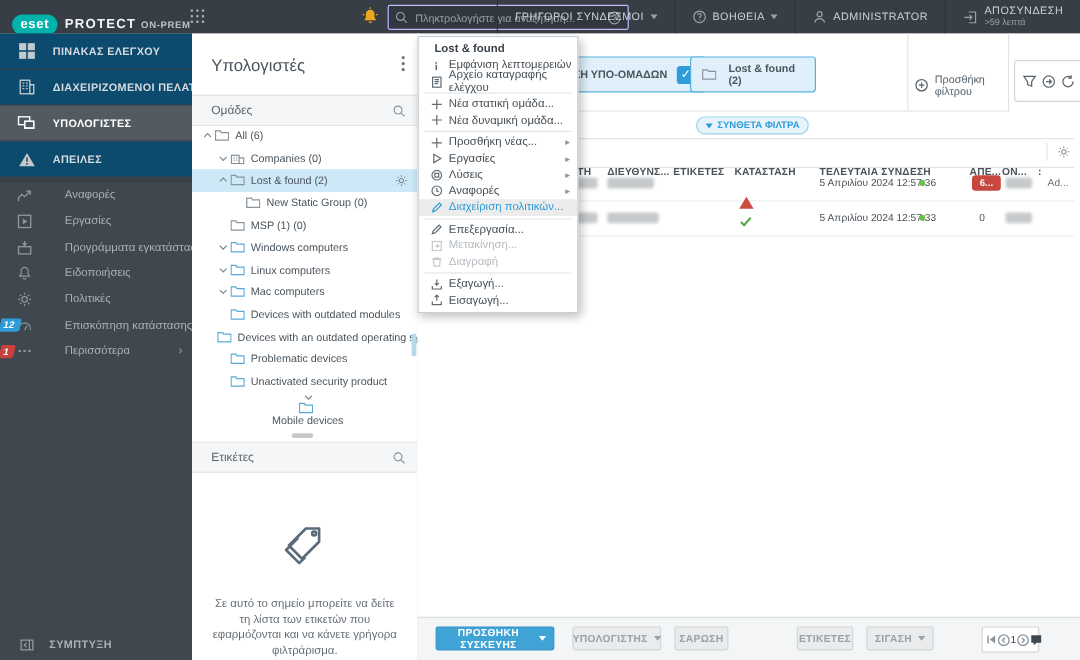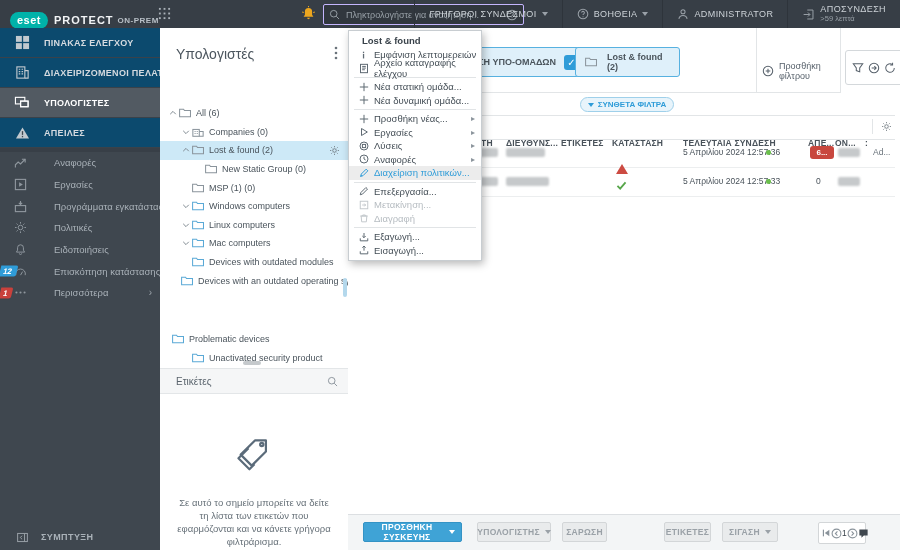--- a/index.html
+++ b/index.html
@@ -296,34 +296,34 @@
             <svg width="13" height="13" viewBox="0 0 14 14" fill="none" stroke="currentColor" stroke-width="1.2">
               <rect x="1.5" y="6" width="11" height="6.5"></rect>
               <path d="M7 1v3.6M5.2 3 7 4.8 8.8 3"></path>
             </svg>
           </span>
           <span class="sb-label">Προγράμματα εγκατάστασης</span>
         </div>
         <div class="sb-item secondary">
           <span class="icn sb-ic">
             <svg width="13" height="13" viewBox="0 0 16 16" fill="none" stroke="currentColor" stroke-width="1.2">
+              <path d="M8 2.2a3.6 3.6 0 0 1 3.6 3.6v3l1.4 2.4H3L4.4 8.8v-3A3.6 3.6 0 0 1 8 2.2z"></path>
+              <path d="M6.6 12.8a1.4 1.4 0 0 0 2.8 0"></path>
+            </svg>
+          </span>
+          <span class="sb-label">Ειδοποιήσεις</span>
+        </div>
+        <div class="sb-item secondary">
+          <span class="icn sb-ic">
+            <svg width="13" height="13" viewBox="0 0 16 16" fill="none" stroke="currentColor" stroke-width="1.2">
               <circle cx="8" cy="8" r="2.8"></circle>
               <path d="M8 1.2v2M8 12.8v2M1.2 8h2M12.8 8h2M3.2 3.2l1.4 1.4M11.4 11.4l1.4 1.4M12.8 3.2l-1.4 1.4M4.6 11.4l-1.4 1.4"></path>
             </svg>
           </span>
           <span class="sb-label">Πολιτικές</span>
-        </div>
-        <div class="sb-item secondary">
-          <span class="icn sb-ic">
-            <svg width="13" height="13" viewBox="0 0 16 16" fill="none" stroke="currentColor" stroke-width="1.2">
-              <path d="M8 2.2a3.6 3.6 0 0 1 3.6 3.6v3l1.4 2.4H3L4.4 8.8v-3A3.6 3.6 0 0 1 8 2.2z"></path>
-              <path d="M6.6 12.8a1.4 1.4 0 0 0 2.8 0"></path>
-            </svg>
-          </span>
-          <span class="sb-label">Ειδοποιήσεις</span>
         </div>
         <div class="sb-item secondary">
           <span class="icn sb-ic">
             <svg width="13" height="13" viewBox="0 0 16 16" fill="none" stroke="currentColor" stroke-width="1.2">
               <path d="M2.2 12.5a6 6 0 1 1 11.6 0"></path>
               <path d="M8 12.5l2.6-4.4"></path>
             </svg>
           </span>
           <span class="sb-label">Επισκόπηση κατάστασης</span>
           <span class="sb-badge" style="background: rgb(47, 156, 216);">12</span>
@@ -356,20 +356,29 @@
     <div class="gp-title">
       <span class="gp-title-text">Υπολογιστές</span>
       <span class="icn gp-kebab" id="i-kebab">
           <svg width="4" height="14" viewBox="0 0 4 14" fill="currentColor">
             <circle cx="2" cy="2" r="1.3"></circle>
             <circle cx="2" cy="7" r="1.3"></circle>
             <circle cx="2" cy="12" r="1.3"></circle>
           </svg>
         </span>
     </div>
+    <div class="gp-section" style="top:51px;">
+      <span class="gp-section-label">Ομάδες</span>
+      <span class="icn gp-search" id="i-gsearch">
+          <svg width="11" height="11" viewBox="0 0 14 14" fill="none" stroke="currentColor" stroke-width="1.2">
+            <circle cx="6" cy="6" r="4.2"></circle>
+            <path d="M9.2 9.2l3.6 3.6"></path>
+          </svg>
+        </span>
+    </div>
     <div id="group-tree">
         <div class="tree-row" style="padding-left: 7px;">
           <span class="tree-chev">
             <svg width="8" height="8" viewBox="0 0 10 10" fill="none" stroke="currentColor" stroke-width="1.2">
               <path d="M1.5 6.5 5 3l3.5 3.5"></path>
             </svg>
           </span>
           <span class="icn tree-folder gray">
             <svg width="12" height="10" viewBox="0 0 14 11" fill="none" stroke="currentColor" stroke-width="1.2">
               <path d="M.7 1h4.6l1.1 1.6h7V10H.7z"></path>
@@ -478,21 +487,21 @@
         </div>
         <div class="tree-row" style="padding-left: 20px;">
           <span class="tree-chev"></span>
           <span class="icn tree-folder blue">
             <svg width="12" height="10" viewBox="0 0 14 11" fill="none" stroke="currentColor" stroke-width="1.2">
               <path d="M.7 1h4.6l1.1 1.6h7V10H.7z"></path>
             </svg>
           </span>
           <span class="tree-label">Devices with an outdated operating system</span>
         </div>
-        <div class="tree-row" style=" margin-top: 40px;">
+        <div class="tree-row" style="padding-left: 20px;">
           <span class="tree-chev"></span>
           <span class="icn tree-folder blue">
             <svg width="12" height="10" viewBox="0 0 14 11" fill="none" stroke="currentColor" stroke-width="1.2">
               <path d="M.7 1h4.6l1.1 1.6h7V10H.7z"></path>
             </svg>
           </span>
           <span class="tree-label">Problematic devices</span>
         </div>
         <div class="tree-row" style="padding-left: 20px;">
           <span class="tree-chev"></span>

